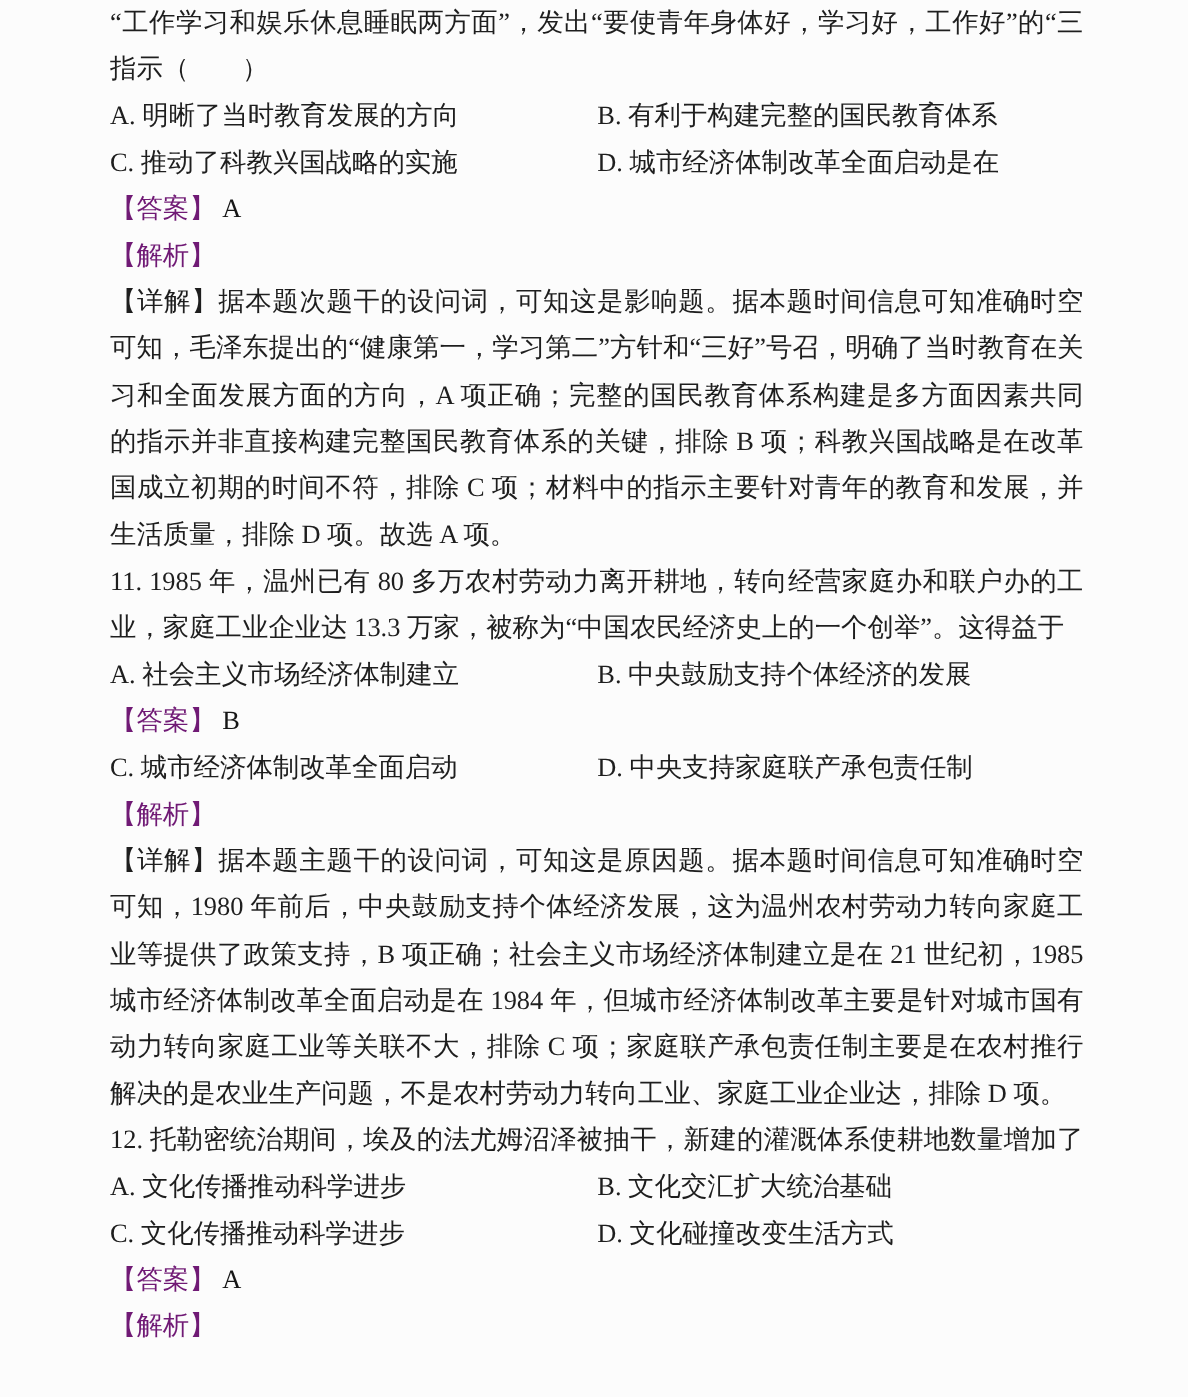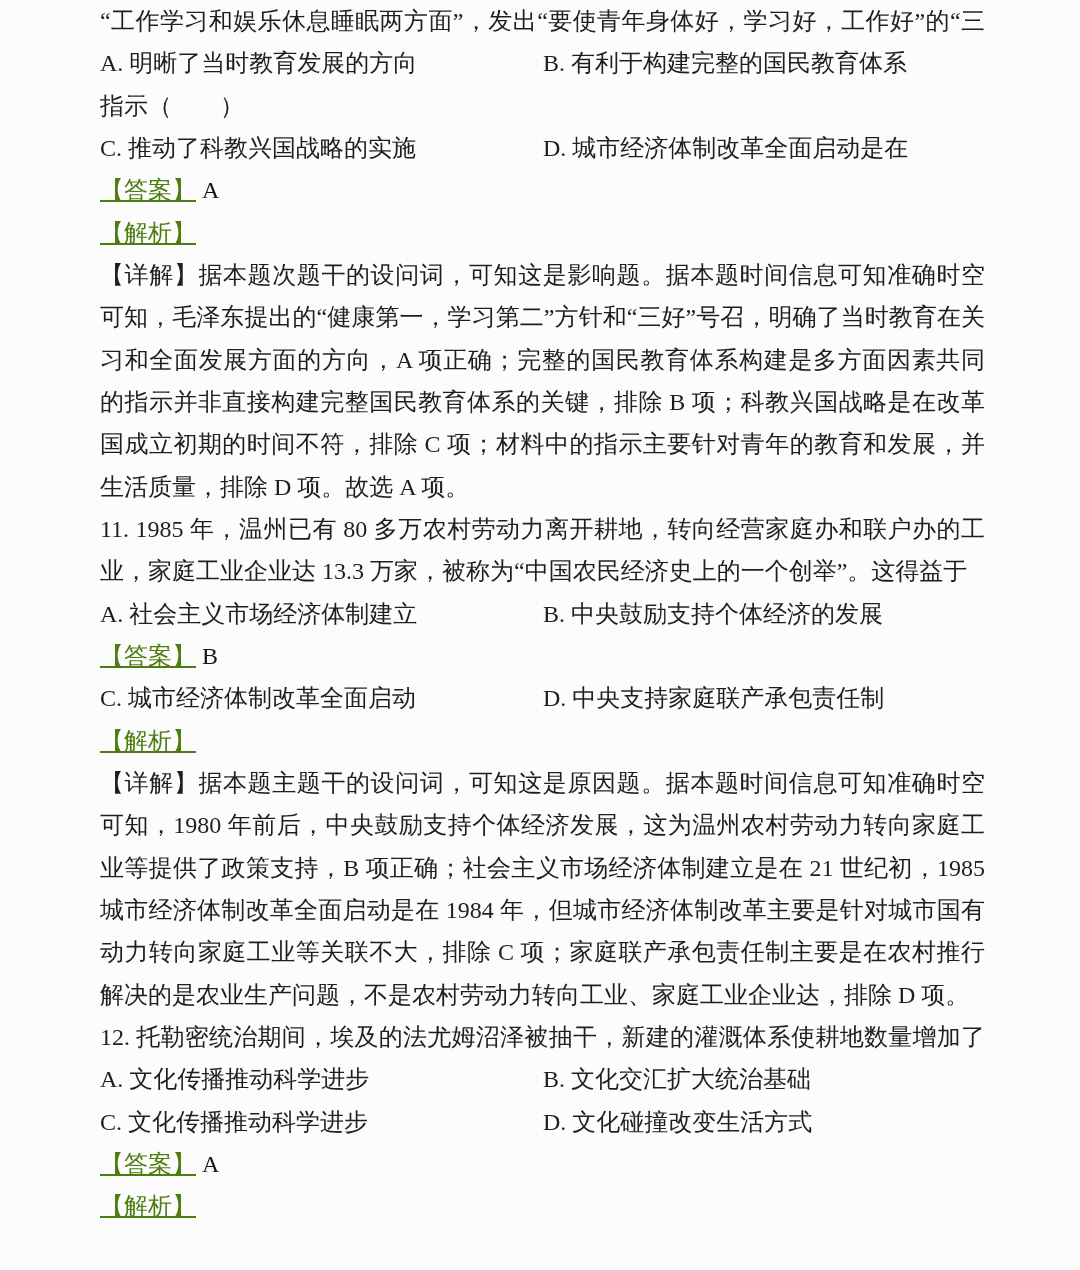--- a/index.html
+++ b/index.html
@@ -35,40 +35,39 @@
     display: flex;
   }
   .opt-row .col-l {
     width: 443px;
     flex: 0 0 443px;
   }
   .opt-row .col-r {
     flex: 1;
   }
   .blue {
-    color: #4d7c0f;
-    text-decoration: underline;
+    color: #701a75;
   }
   .ans-letter {
     margin-left: 6px;
     color: #161616;
   }
 </style>
 </head>
 <body>
 
 <main class="page">
 
   <section>
     <div class="line just">“工作学习和娱乐休息睡眠两方面”，发出“要使青年身体好，学习好，工作好”的“三好”号召。这些</div>
+    <div class="line">指示（　　）</div>
     <div class="line opt-row">
       <span class="col-l">A. 明晰了当时教育发展的方向</span>
       <span class="col-r">B. 有利于构建完整的国民教育体系</span>
     </div>
-    <div class="line">指示（　　）</div>
     <div class="line opt-row">
       <span class="col-l">C. 推动了科教兴国战略的实施</span>
       <span class="col-r">D. 城市经济体制改革全面启动是在</span>
     </div>
     <div class="line">
       <span class="blue">【答案】</span><span class="ans-letter">A</span>
     </div>
     <div class="line">
       <span class="blue">【解析】</span>
     </div>

